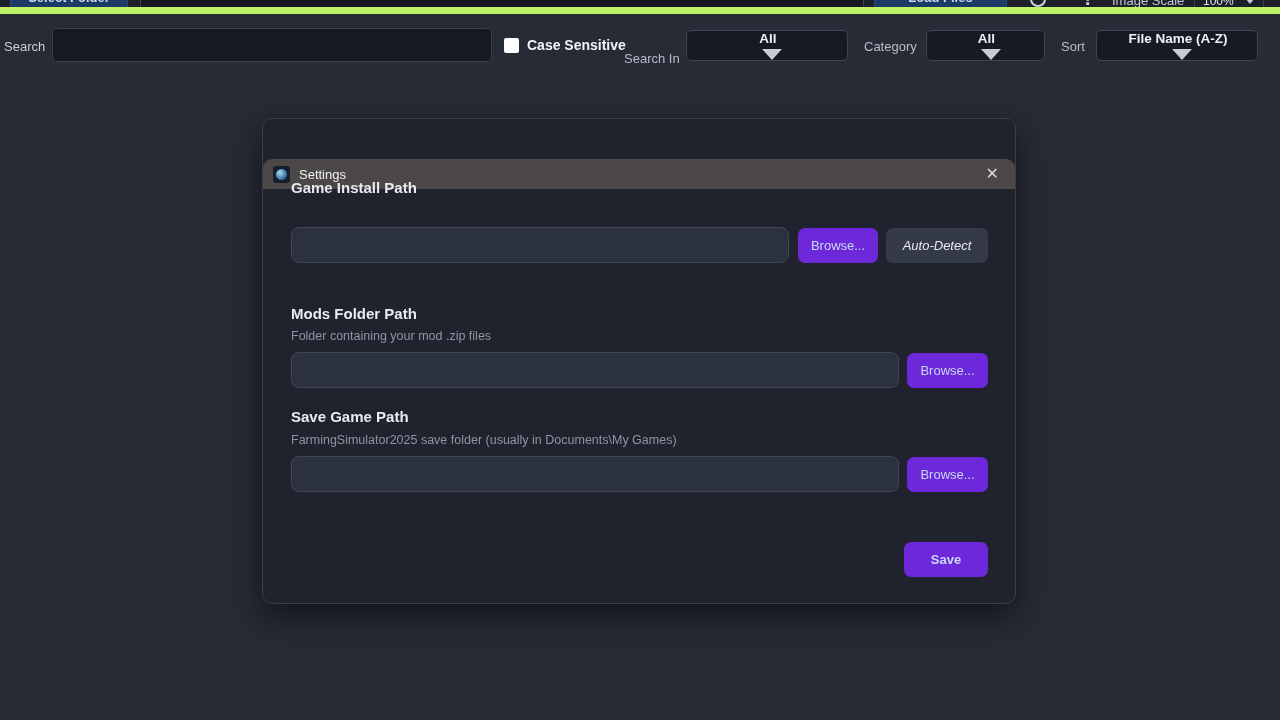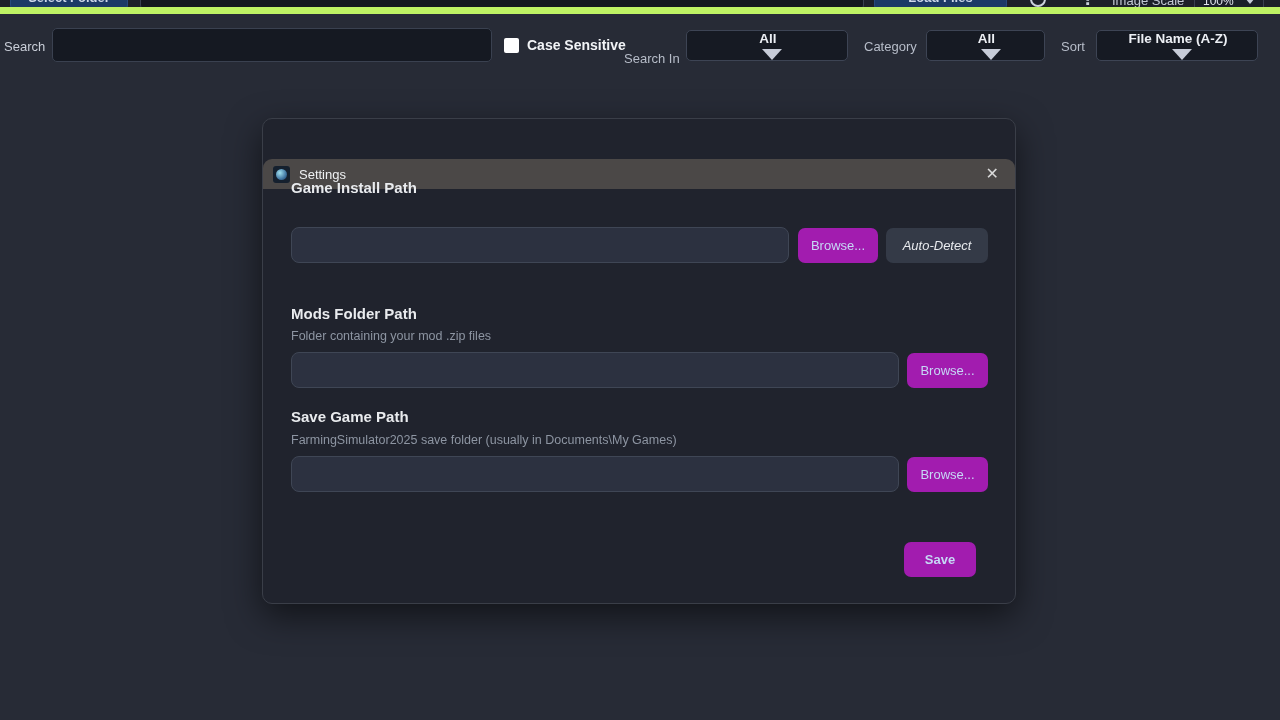--- a/index.html
+++ b/index.html
@@ -115,21 +115,21 @@
   .sec-desc { position: absolute; left: 28px; font-size: 12.5px; color: #8d95a2; }
   .dlg-input {
     position: absolute; left: 28px; height: 36px;
     background: #2c3140; border: 1px solid #3f4655; border-radius: 8px;
     color: #e8eaed; font-size: 13px; padding: 0 10px;
   }
   .dlg-btn {
     position: absolute; height: 35px; border: none; border-radius: 7px;
     font-family: "Liberation Sans", sans-serif; font-size: 13px; cursor: pointer;
   }
-  .dlg-btn.blue { background: #a21caf; color: #c6d8f5; }
+  .dlg-btn.blue { background: #6d28d9; color: #c6d8f5; }
   .dlg-btn.gray { background: #343a47; color: #e8eaee; }
   .save-btn { font-weight: bold; color: #cfe0fa; }
 </style>
 </head>
 <body>
 
 <div class="topbar">
   <button class="btn-blue" style="left:10px;width:118px;">Select Folder</button>
   <input class="path-input" type="text" value="" style="">
   <button class="btn-blue" style="left:874px;width:133px;">Load Files</button>
@@ -181,14 +181,14 @@
   <div class="sec-heading" style="top:186px;">Mods Folder Path</div>
   <div class="sec-desc" style="top:210px;">Folder containing your mod .zip files</div>
   <input class="dlg-input" type="text" style="top: 233px; width: 608px;" value="">
   <button class="dlg-btn blue" style="left:644px;top:234px;width:81px;">Browse...</button>
 
   <div class="sec-heading" style="top:289px;">Save Game Path</div>
   <div class="sec-desc" style="top:314px;">FarmingSimulator2025 save folder (usually in Documents\My Games)</div>
   <input class="dlg-input" type="text" style="top: 337px; width: 608px;" value="">
   <button class="dlg-btn blue" style="left:644px;top:338px;width:81px;">Browse...</button>
 
-  <button class="dlg-btn blue save-btn" style="left:641px;top:423px;width:72px;">Save</button>
+  <button class="dlg-btn blue save-btn" style="left:641px;top:423px;width:84px;">Save</button>
 </div>
 
 </body></html>

